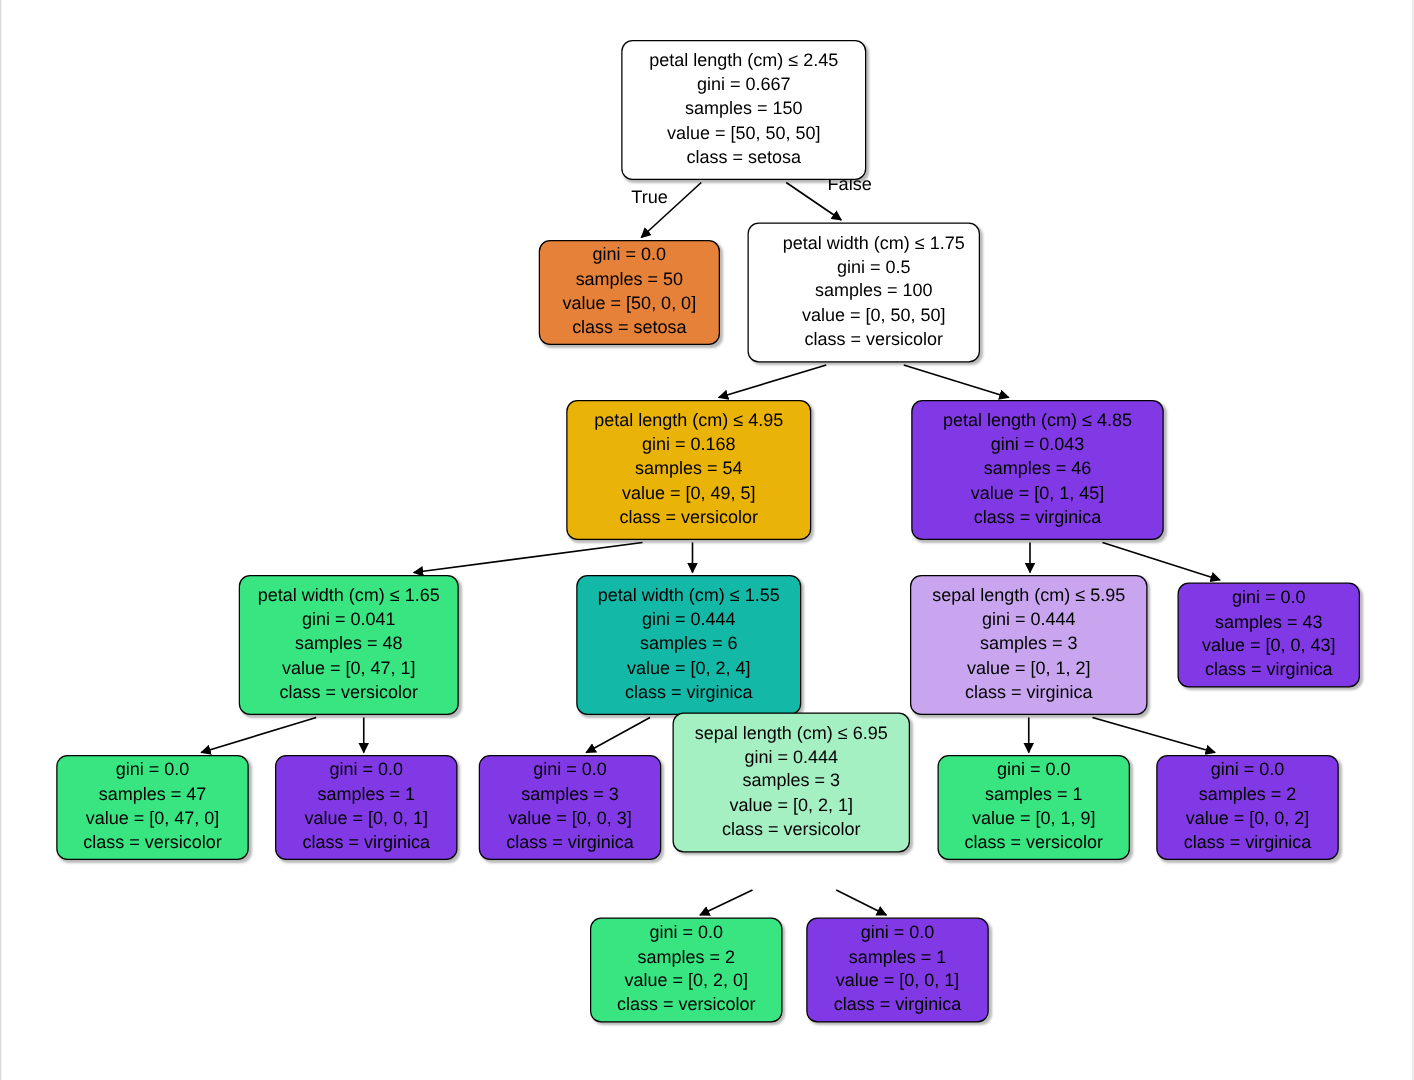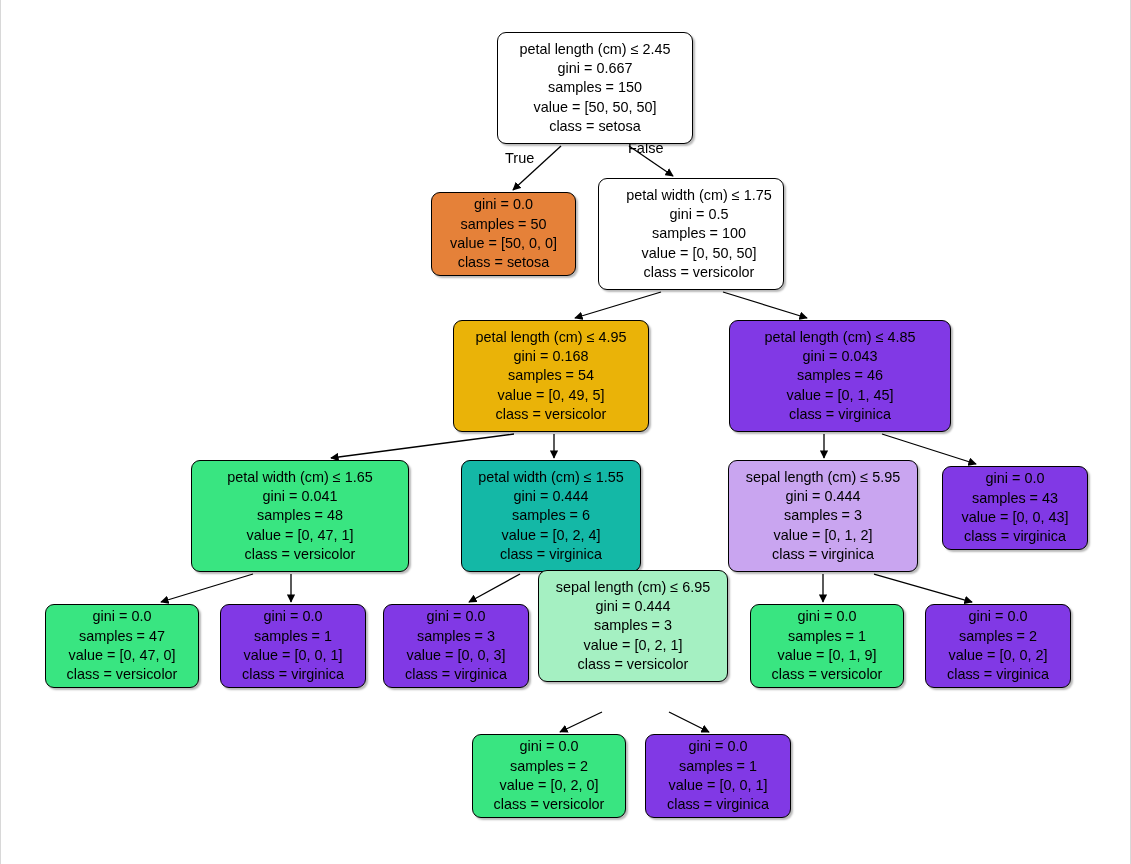--- a/index.html
+++ b/index.html
@@ -79,21 +79,21 @@
         <line x1="519" y1="574" x2="468" y2="602" stroke="#000000" stroke-width="1.3" marker-end="url(#arrow)"></line>
         <line x1="585" y1="574" x2="620" y2="596" stroke="#000000" stroke-width="1.3" marker-end="url(#arrow)"></line>
         <line x1="822" y1="574" x2="822" y2="602" stroke="#000000" stroke-width="1.3" marker-end="url(#arrow)"></line>
         <line x1="873" y1="574" x2="971" y2="602" stroke="#000000" stroke-width="1.3" marker-end="url(#arrow)"></line>
         <line x1="601" y1="712" x2="559" y2="732" stroke="#000000" stroke-width="1.3" marker-end="url(#arrow)"></line>
         <line x1="668" y1="712" x2="708" y2="732" stroke="#000000" stroke-width="1.3" marker-end="url(#arrow)"></line>
       </g>
   </svg>
 
   <div class="edge-label" style="left:504px; top:150px;">True</div>
-  <div class="edge-label" style="left:627px; top:140px;text-align:right;">False</div>
+  <div class="edge-label" style="left:661px; top:140px;text-align:right;">False</div>
 
   <div id="nodes-group">
       <div class="node" style="left: 496px; top: 32px; width: 196px; height: 112px; background: rgb(255, 255, 255);">
         <span class="ln">petal length (cm) ≤ 2.45</span>
         <span class="ln">gini = 0.667</span>
         <span class="ln">samples = 150</span>
         <span class="ln">value = [50, 50, 50]</span>
         <span class="ln">class = setosa</span>
       </div>
       <div class="node" style="left: 430px; top: 192px; width: 145px; height: 84px; background: rgb(229, 129, 57);">
@@ -109,28 +109,28 @@
         <span class="ln">value = [0, 50, 50]</span>
         <span class="ln">class = versicolor</span>
       </div>
       <div class="node" style="left: 452px; top: 320px; width: 196px; height: 112px; background: #eab308;">
         <span class="ln">petal length (cm) ≤ 4.95</span>
         <span class="ln">gini = 0.168</span>
         <span class="ln">samples = 54</span>
         <span class="ln">value = [0, 49, 5]</span>
         <span class="ln">class = versicolor</span>
       </div>
-      <div class="node" style="left: 728px; top: 320px; width: 222px; height: 112px; background: rgb(129, 57, 229);">
+      <div class="node" style="left: 728px; top: 320px; width: 202px; height: 112px; background: rgb(129, 57, 229);">
         <span class="ln">petal length (cm) ≤ 4.85</span>
         <span class="ln">gini = 0.043</span>
         <span class="ln">samples = 46</span>
         <span class="ln">value = [0, 1, 45]</span>
         <span class="ln">class = virginica</span>
       </div>
-      <div class="node" style="left: 190px; top: 460px; width: 218px; height: 112px; background: rgb(57, 229, 129);">
+      <div class="node" style="left: 190px; top: 460px; width: 176px; height: 112px; background: rgb(57, 229, 129);">
         <span class="ln">petal width (cm) ≤ 1.65</span>
         <span class="ln">gini = 0.041</span>
         <span class="ln">samples = 48</span>
         <span class="ln">value = [0, 47, 1]</span>
         <span class="ln">class = versicolor</span>
       </div>
       <div class="node" style="left: 460px; top: 460px; width: 180px; height: 112px; background: #14b8a6;">
         <span class="ln">petal width (cm) ≤ 1.55</span>
         <span class="ln">gini = 0.444</span>
         <span class="ln">samples = 6</span>

